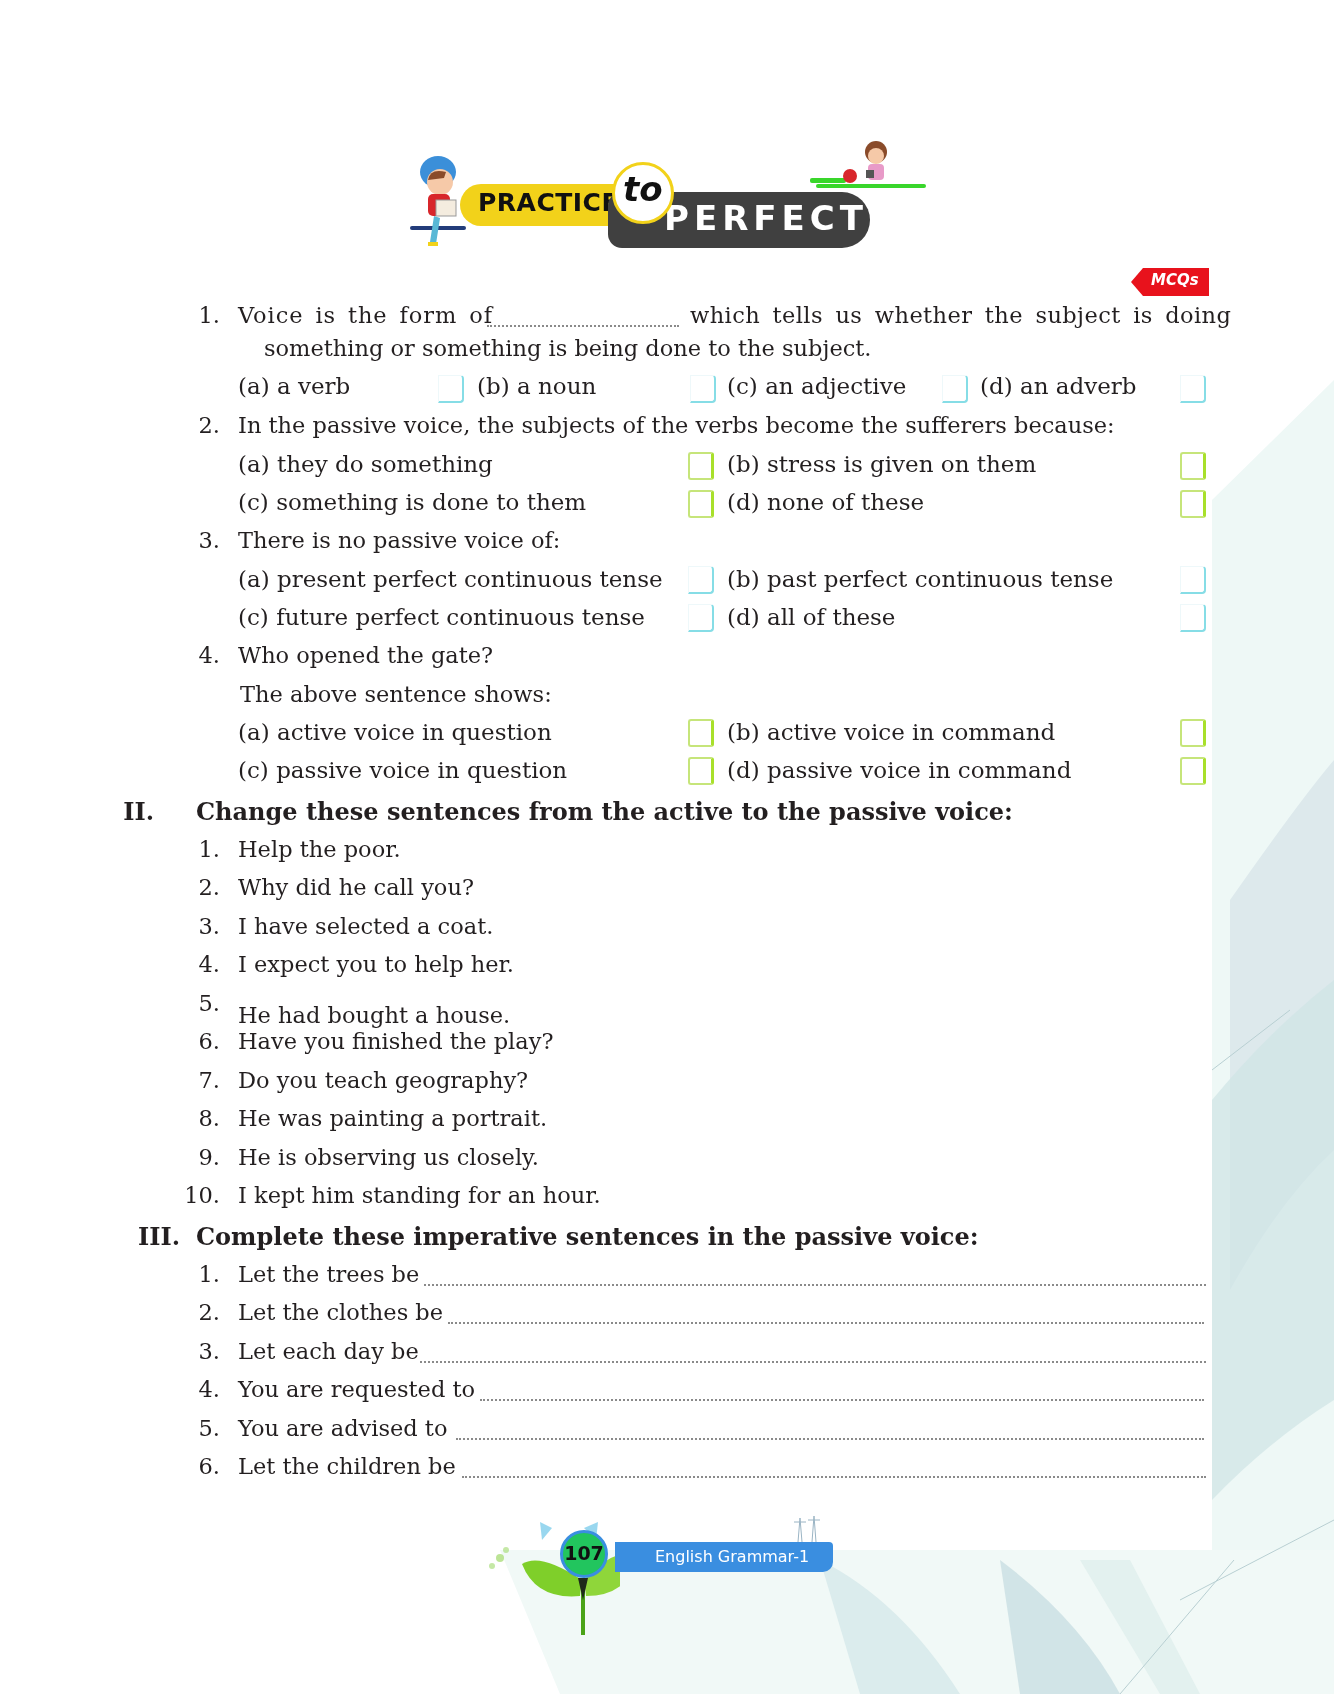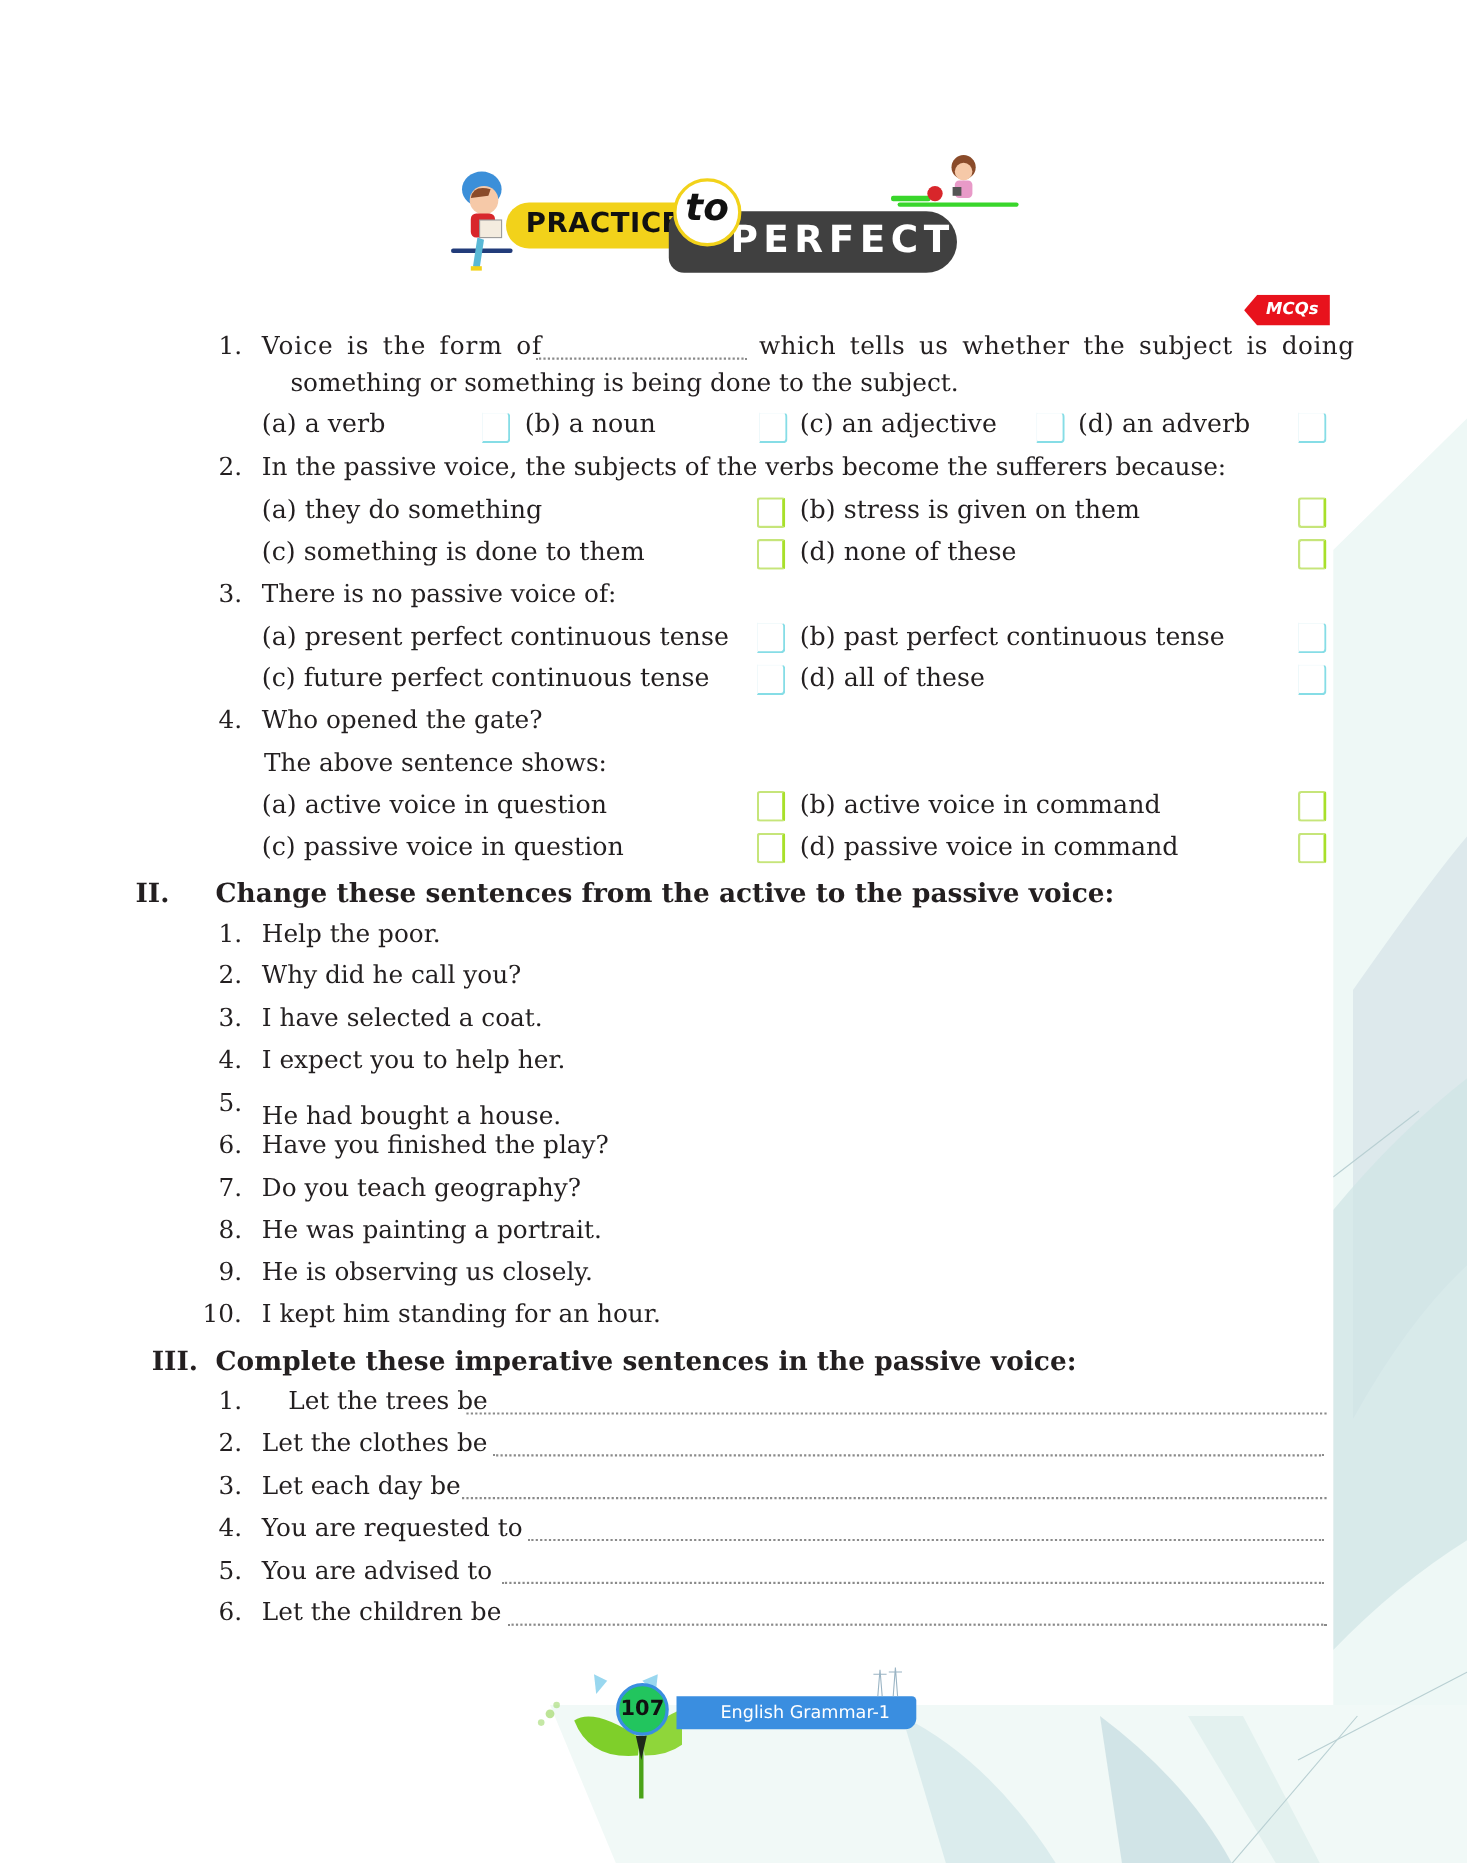--- a/index.html
+++ b/index.html
@@ -231,21 +231,21 @@
   <span class="qnum layer" style="left:176px;top:1182px;width:44px;">10.</span>
   <span class="line layer" style="left:238px;top:1182px;">I kept him standing for an hour.</span>
 </div>
 
 <div class="heading layer" style="left:100px;top:1222px;">
   <span class="num" style="left:0;width:80px;">III.</span>
   <span class="txt" style="left:96px;">Complete these imperative sentences in the passive voice:</span>
 </div>
 <div class="layer" style="left:0;top:0;">
   <span class="qnum layer" style="left:190px;top:1261px;">1.</span>
-  <span class="line layer" style="left:238px;top:1261px;margin-left:24px;">Let the trees be</span>
+  <span class="line layer" style="left:238px;top:1261px;">Let the trees be</span>
   <div class="dots layer" style="left:424px;top:1284px;width:782px;"></div>
 
   <span class="qnum layer" style="left:190px;top:1299px;">2.</span>
   <span class="line layer" style="left:238px;top:1299px;">Let the clothes be</span>
   <div class="dots layer" style="left:448px;top:1322px;width:756px;"></div>
 
   <span class="qnum layer" style="left:190px;top:1338px;">3.</span>
   <span class="line layer" style="left:238px;top:1338px;">Let each day be</span>
   <div class="dots layer" style="left:420px;top:1361px;width:786px;"></div>
 

